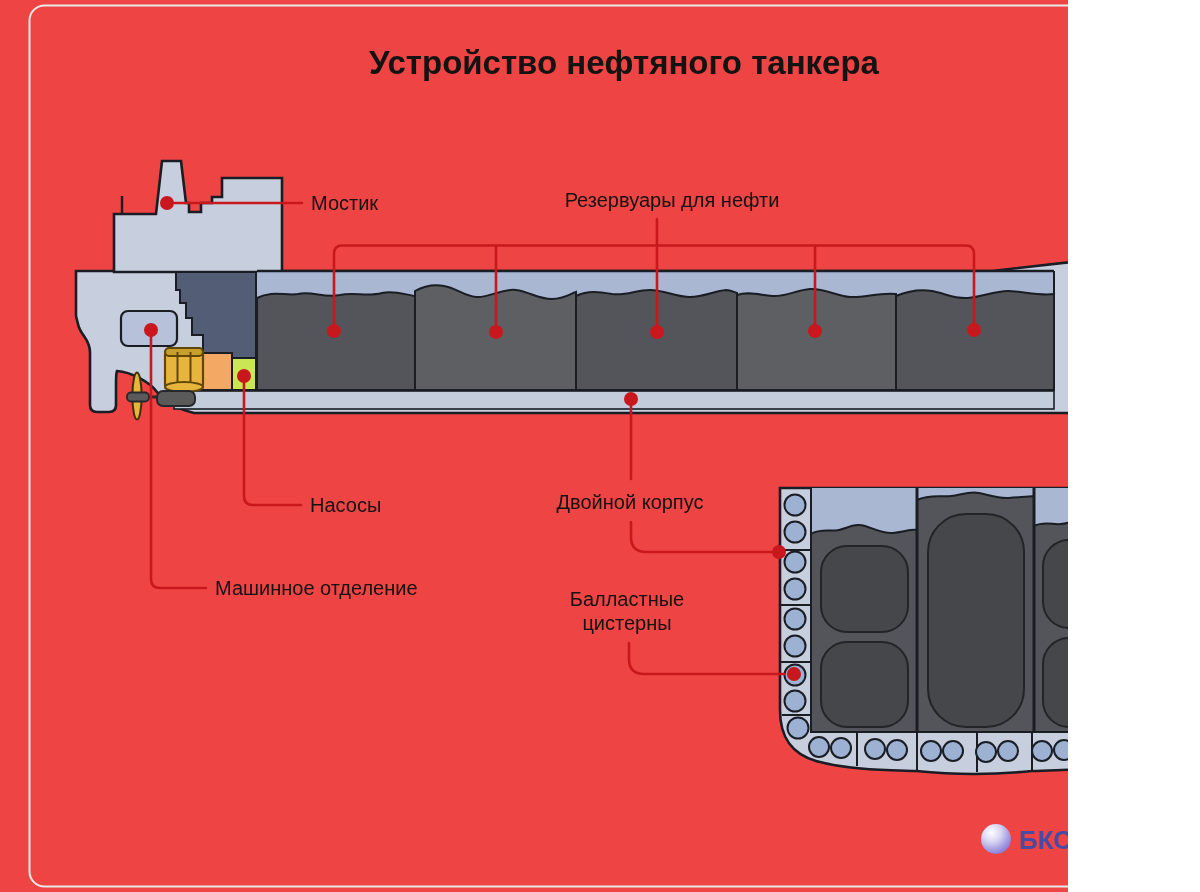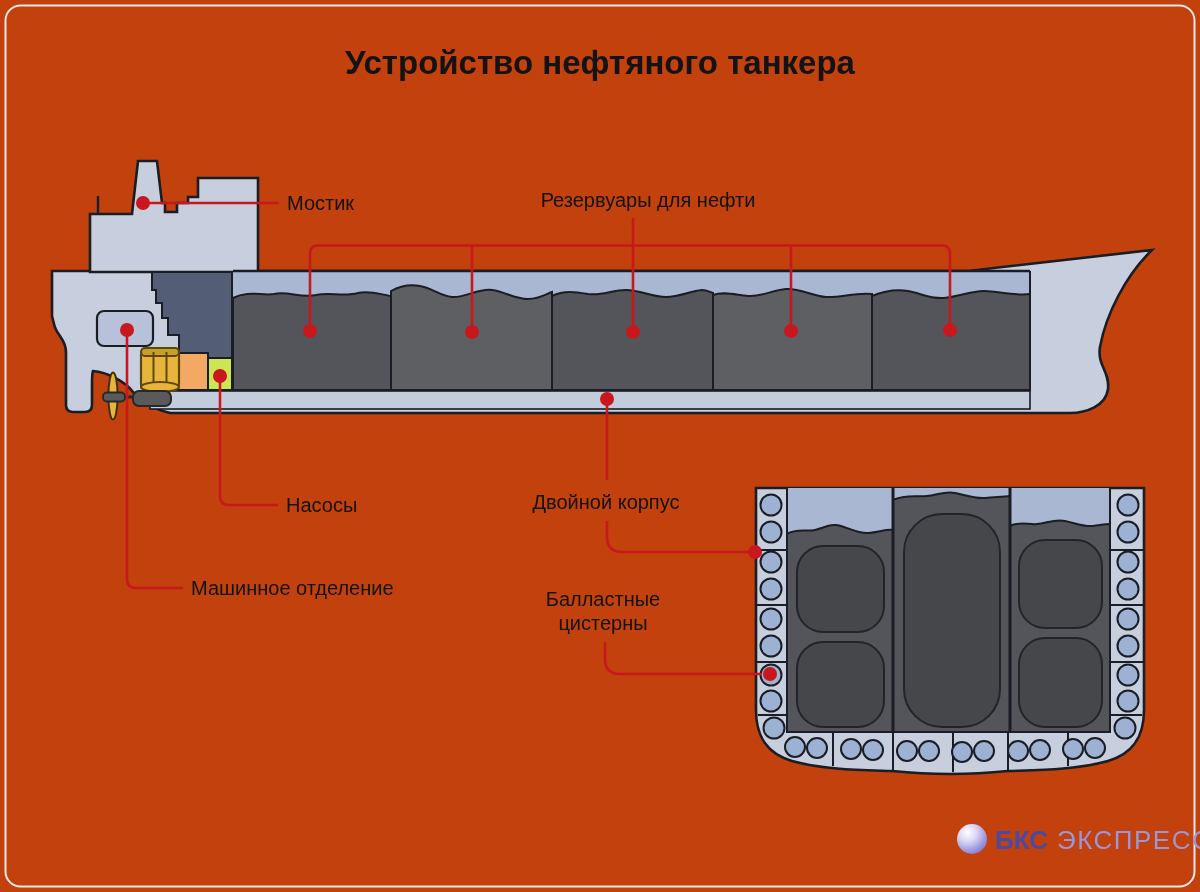--- a/index.html
+++ b/index.html
@@ -1,16 +1,16 @@
 <!DOCTYPE html>
 <html style="--text: #131313; --red: #c8181d; --outline: #1a1d24; --hull: #c7cfdf; --band: #a9b7d3; --slate: #535d75; --oil: #54555a; --oil-alt: #5e5f63; --oil-tank-inner: #46474b; --strip: #c3ccdb; --window: #b7c2da; --orange: #f3a963; --green: #cbe653; --gold: #e7b53c; --gold-dark: #c89f2b; --gold-outline: #5f4708; --shaft: #5a5a5a; --circle: #9db1d3; --border: #e9e9e9; --logo-dark: #4b4aa2; --logo-light: #9b96d8;"><head>
 <meta charset="utf-8">
 <style>
   html,body{margin:0;padding:0;background:#fff;}
-  .page{position:relative;width:1200px;height:892px;background:#c2410c;font-family:"Liberation Sans",sans-serif;overflow:hidden;}
+  .page{position:relative;width:1044px;height:892px;background:#ef4444;font-family:"Liberation Sans",sans-serif;overflow:hidden;padding-left:24px;}
   svg{display:block}
   .title{font-family:"Liberation Sans",sans-serif;font-size:33px;font-weight:700;fill:var(--text);}
   .lbl{font-family:"Liberation Sans",sans-serif;font-size:20px;fill:var(--text);}
   .logo-b{font-family:"Liberation Sans",sans-serif;font-size:26px;font-weight:700;fill:var(--logo-dark);}
   .logo-e{font-family:"Liberation Sans",sans-serif;font-size:26px;font-weight:500;fill:var(--logo-light);letter-spacing:1.5px;}
   .redline{fill:none;stroke:var(--red);stroke-width:2.6;stroke-linecap:round;}
   .dot{fill:var(--red);stroke:none;}
 </style>
 </head>
 <body>

